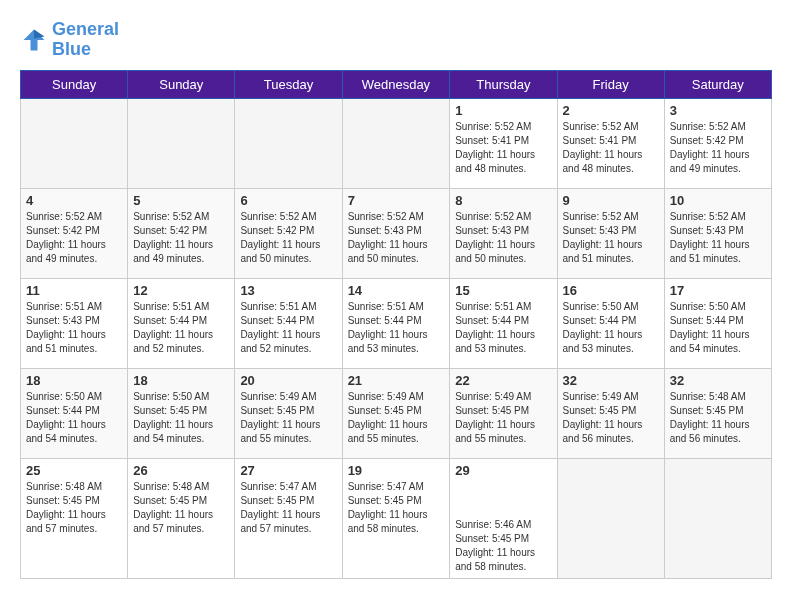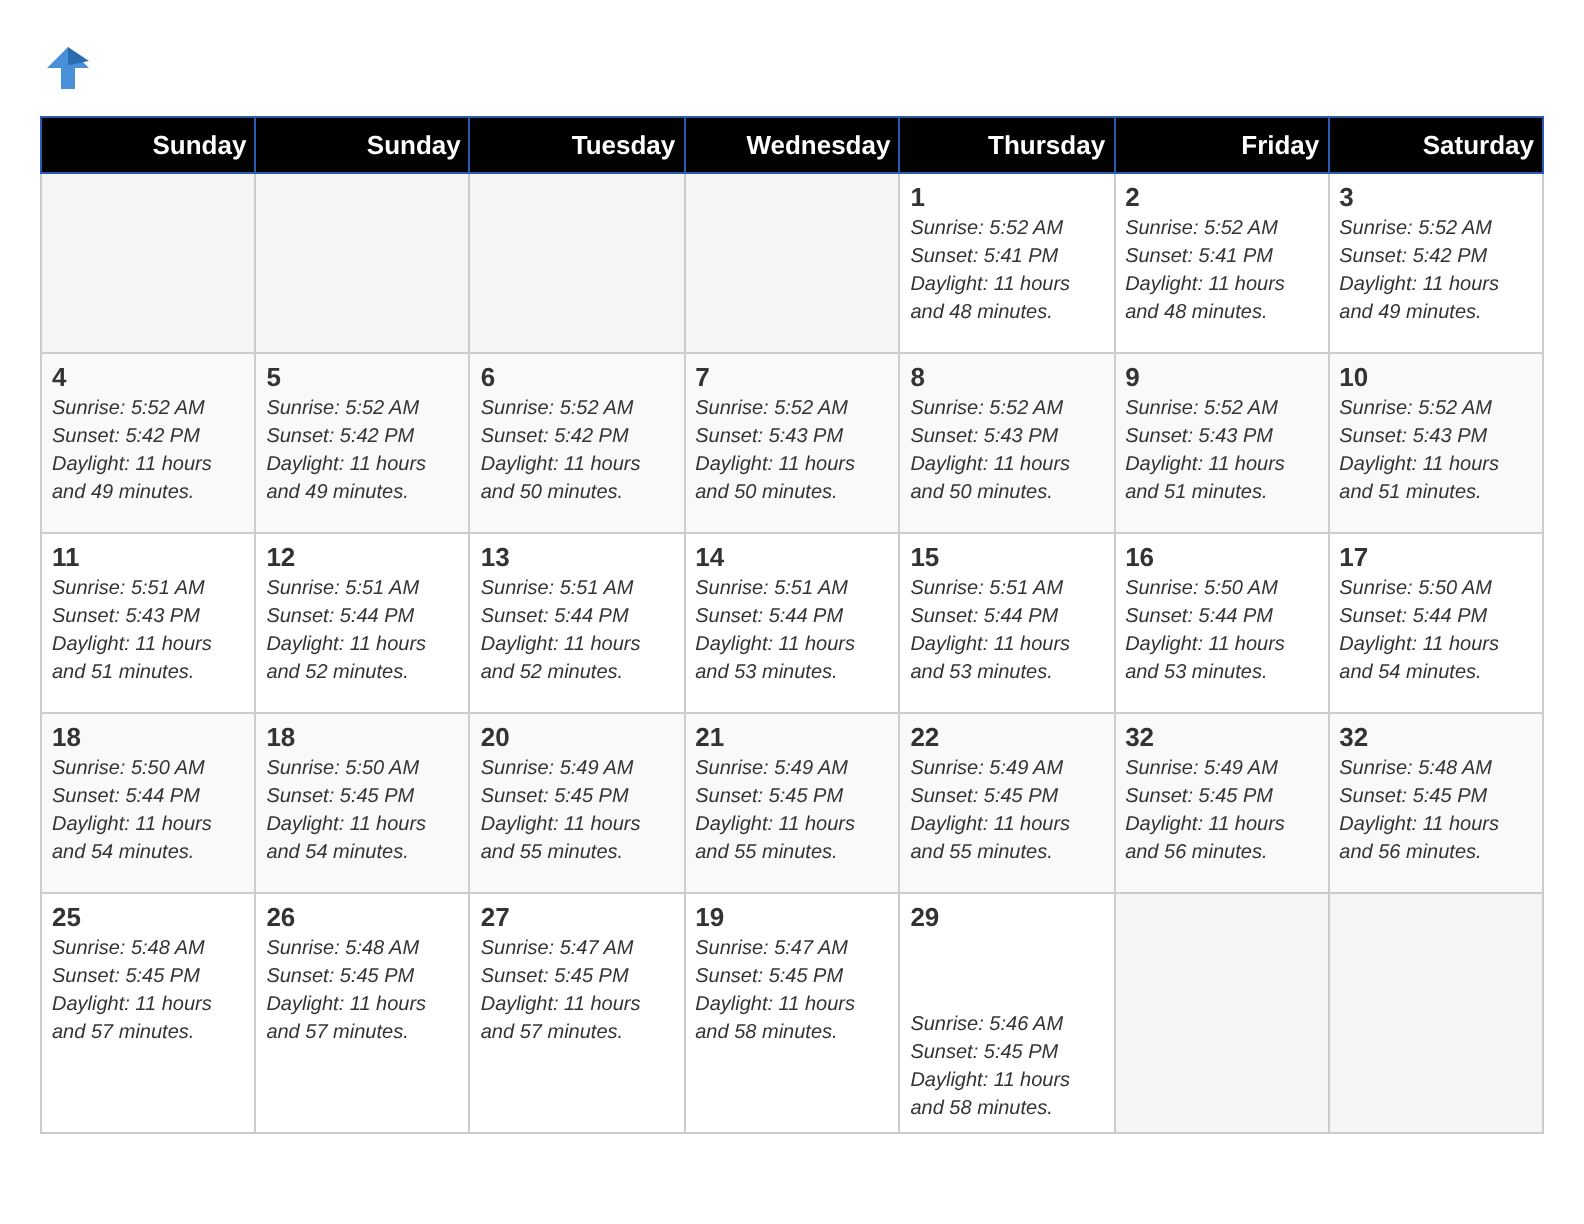--- a/index.html
+++ b/index.html
@@ -46,26 +46,26 @@
     .subtitle {
       font-size: 16px;
       color: #555;
     }
     table {
       width: 100%;
       border-collapse: collapse;
       font-size: 11px;
     }
     thead th {
-      background: #000000;
+      background: #4c1d95;
       color: #fff;
       padding: 6px 4px;
-      text-align: right;
+      text-align: center;
       font-size: 13px;
-      font-weight: bold;
+      font-weight: normal;
       border: 1px solid #2a5ab0;
     }
     td {
       border: 1px solid #ccc;
       vertical-align: top;
       padding: 4px 5px;
       width: 108px;
       height: 90px;
       background: #fff;
     }
@@ -75,35 +75,40 @@
     .day-num {
       font-size: 13px;
       font-weight: bold;
       color: #333;
       margin-bottom: 2px;
     }
     .day-info {
       font-size: 10px;
       color: #333;
       line-height: 1.4;
-      font-style: italic;
     }
     tr:nth-child(even) td:not(.empty) {
       background: #f9f9f9;
     }
   </style>
 </head>
 <body>
 
 <div class="header">
   <div class="logo">
     <svg class="logo-bird" viewBox="0 0 40 40">
       <polygon points="20,5 35,20 25,20 25,35 15,35 15,20 5,20" fill="#4a90d9"></polygon>
       <polygon points="20,5 35,15 20,18" fill="#2a6cb0"></polygon>
     </svg>
+    <div>
+      <div class="logo-text">
+        <span>General</span><br>
+        <span>Blue</span>
+      </div>
+    </div>
   </div>
   <div class="title-section">
     <div class="month-title"></div>
     <div class="subtitle"></div>
   </div>
 </div>
 
 <table>
   <thead>
     <tr>

